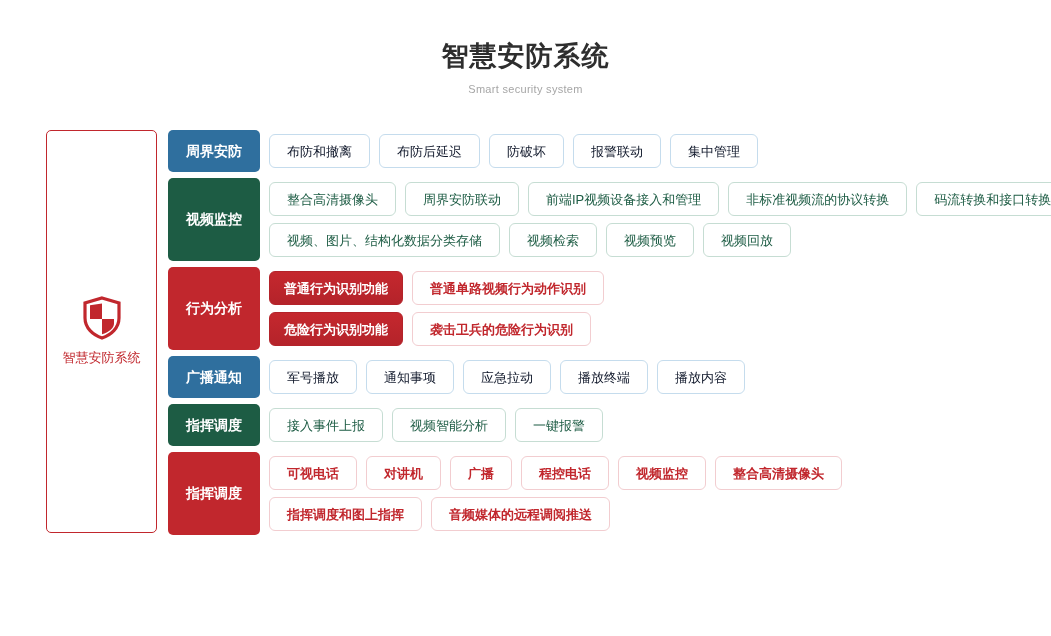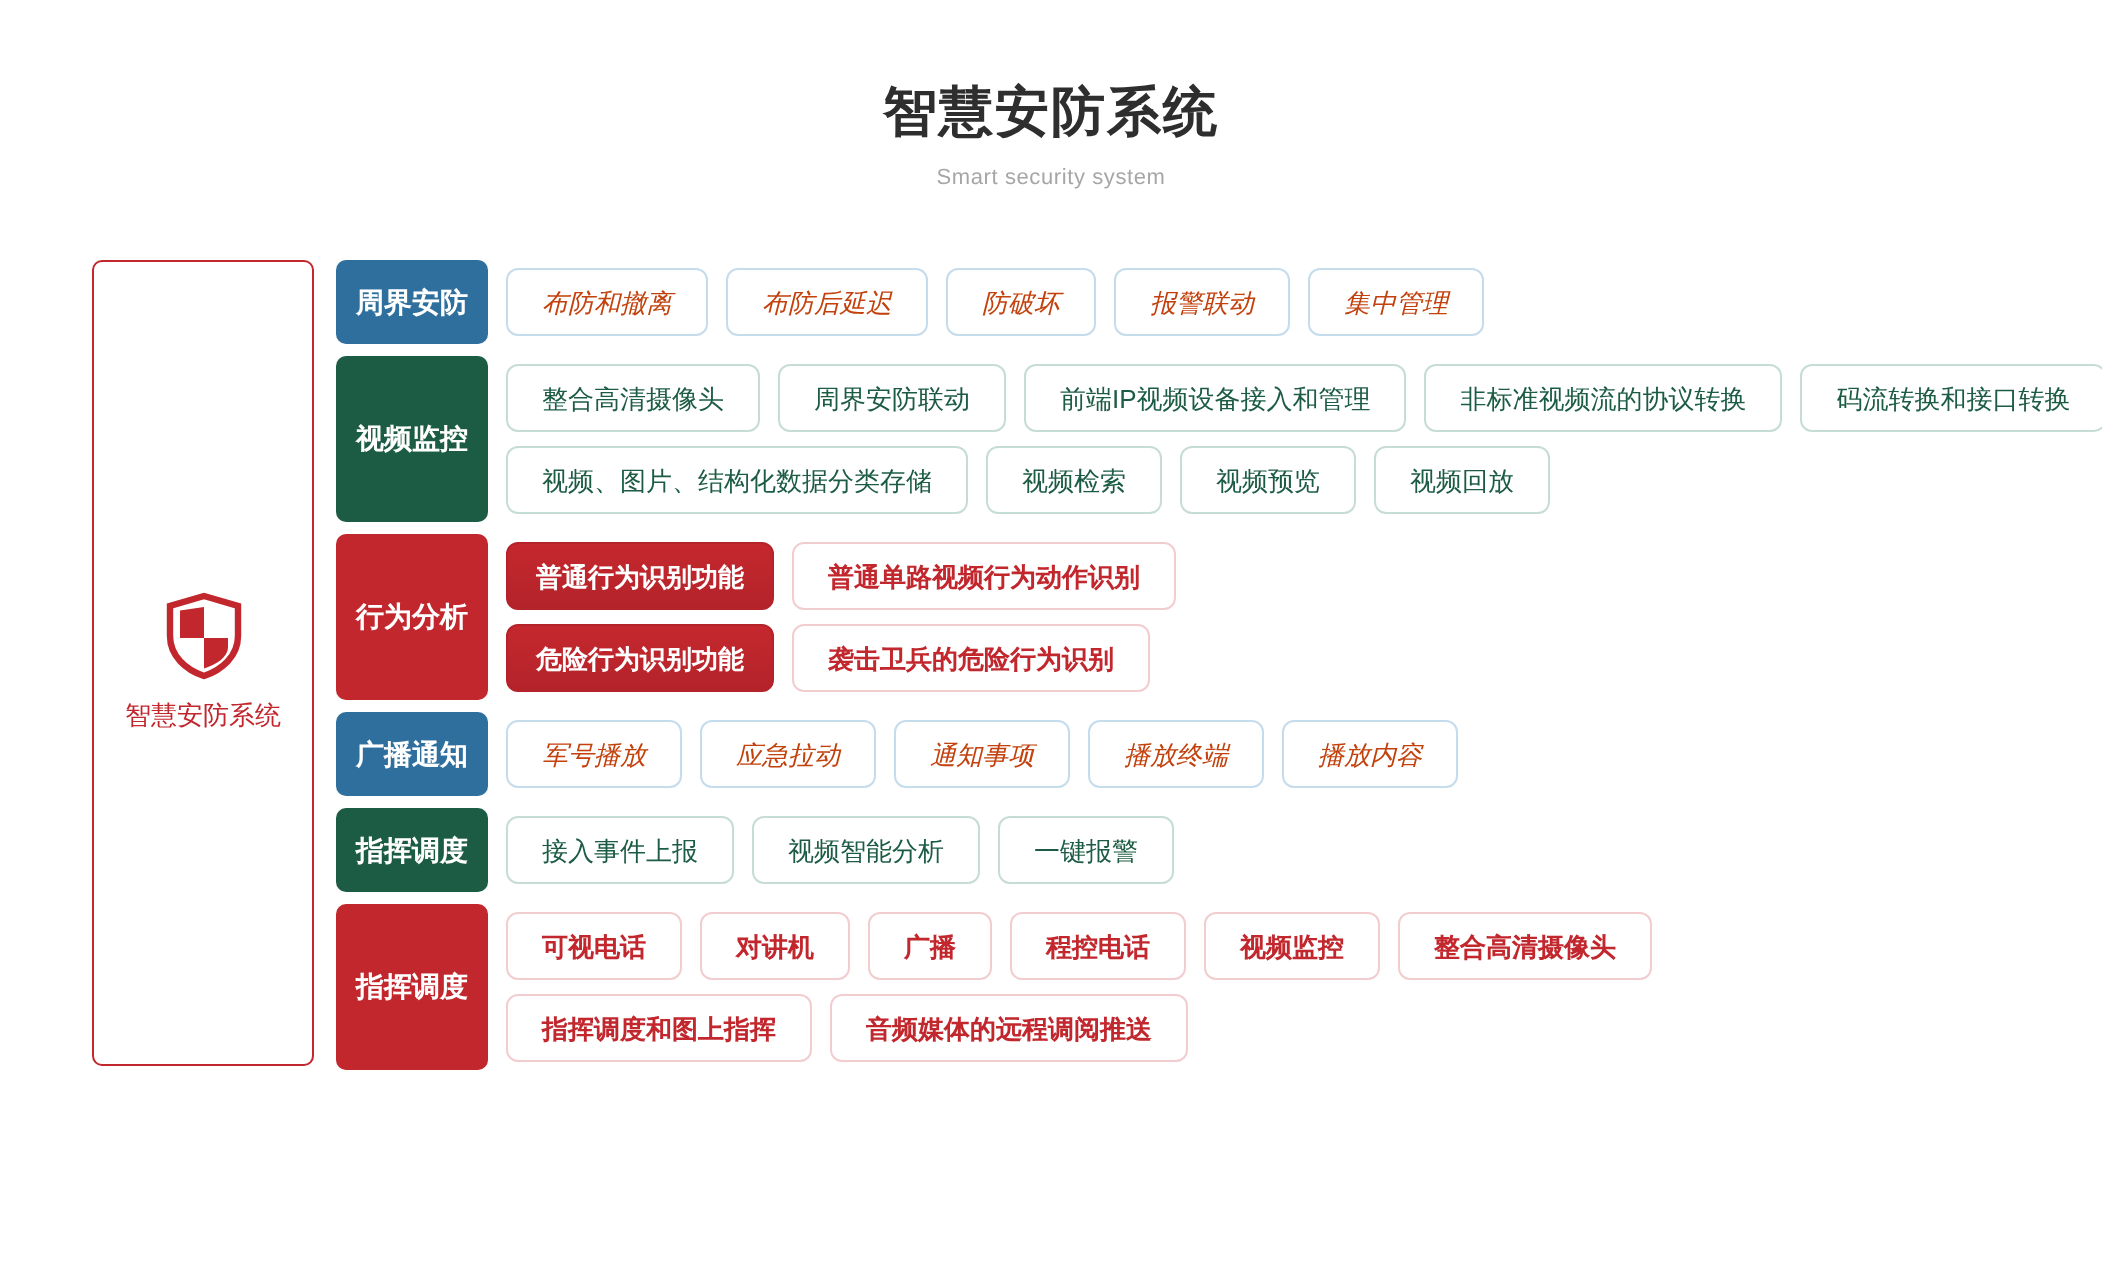--- a/index.html
+++ b/index.html
@@ -62,21 +62,21 @@
   
   .rows { margin-left: 11px; display: flex; flex-direction: column; }
   .row {
     display: flex;
     align-items: stretch;
     margin-bottom: 6px;
   }
   .row:last-child { margin-bottom: 0; }
 
   .cat-label {
-    width: 76px;
+    width: 92px;
     flex: none;
     border-radius: 5px;
     color: #ffffff;
     font-size: 14px;
     font-weight: bold;
     display: flex;
     align-items: center;
     justify-content: center;
     margin-right: 9px;
     text-align: center;
@@ -103,21 +103,21 @@
     align-items: center;
     justify-content: center;
     padding: 0 17px;
     margin-right: 9px;
     font-size: 13px;
     white-space: nowrap;
     line-height: 1;
   }
   .chip:last-child { margin-right: 0; }
 
-  .chip-blue  { border: 1.2px solid #c5dced; color: #c2410c; font-style: italic; }
+  .chip-blue  { border: 1.2px solid #c5dced; color: #0f172a; }
   .chip-green { border: 1.2px solid #c6ddd3; color: #1d5c44; }
   .chip-red   { border: 1.2px solid #f2cdd0; color: #c1272d; }
 
   
   .chip-solid-red {
     background: linear-gradient(180deg, #c5282e 0%, #b4232a 100%);
     border: 1.2px solid #b4232a;
     color: #ffffff;
     font-weight: bold;
     padding: 0 14px;
@@ -189,22 +189,22 @@
               <div class="chip chip-solid-red">危险行为识别功能</div>
               <div class="chip chip-red chip-red-strong">袭击卫兵的危险行为识别</div>
             </div>
           </div>
         </div>
         <div class="row" style="min-height: 42px;">
           <div class="cat-label cat-blue">广播通知</div>
           <div class="sub-rows">
             <div class="sub-row">
               <div class="chip chip-blue">军号播放</div>
+              <div class="chip chip-blue">通知事项</div>
               <div class="chip chip-blue">应急拉动</div>
-              <div class="chip chip-blue">通知事项</div>
               <div class="chip chip-blue">播放终端</div>
               <div class="chip chip-blue">播放内容</div>
             </div>
           </div>
         </div>
         <div class="row" style="min-height: 42px;">
           <div class="cat-label cat-green">指挥调度</div>
           <div class="sub-rows">
             <div class="sub-row">
               <div class="chip chip-green">接入事件上报</div>

